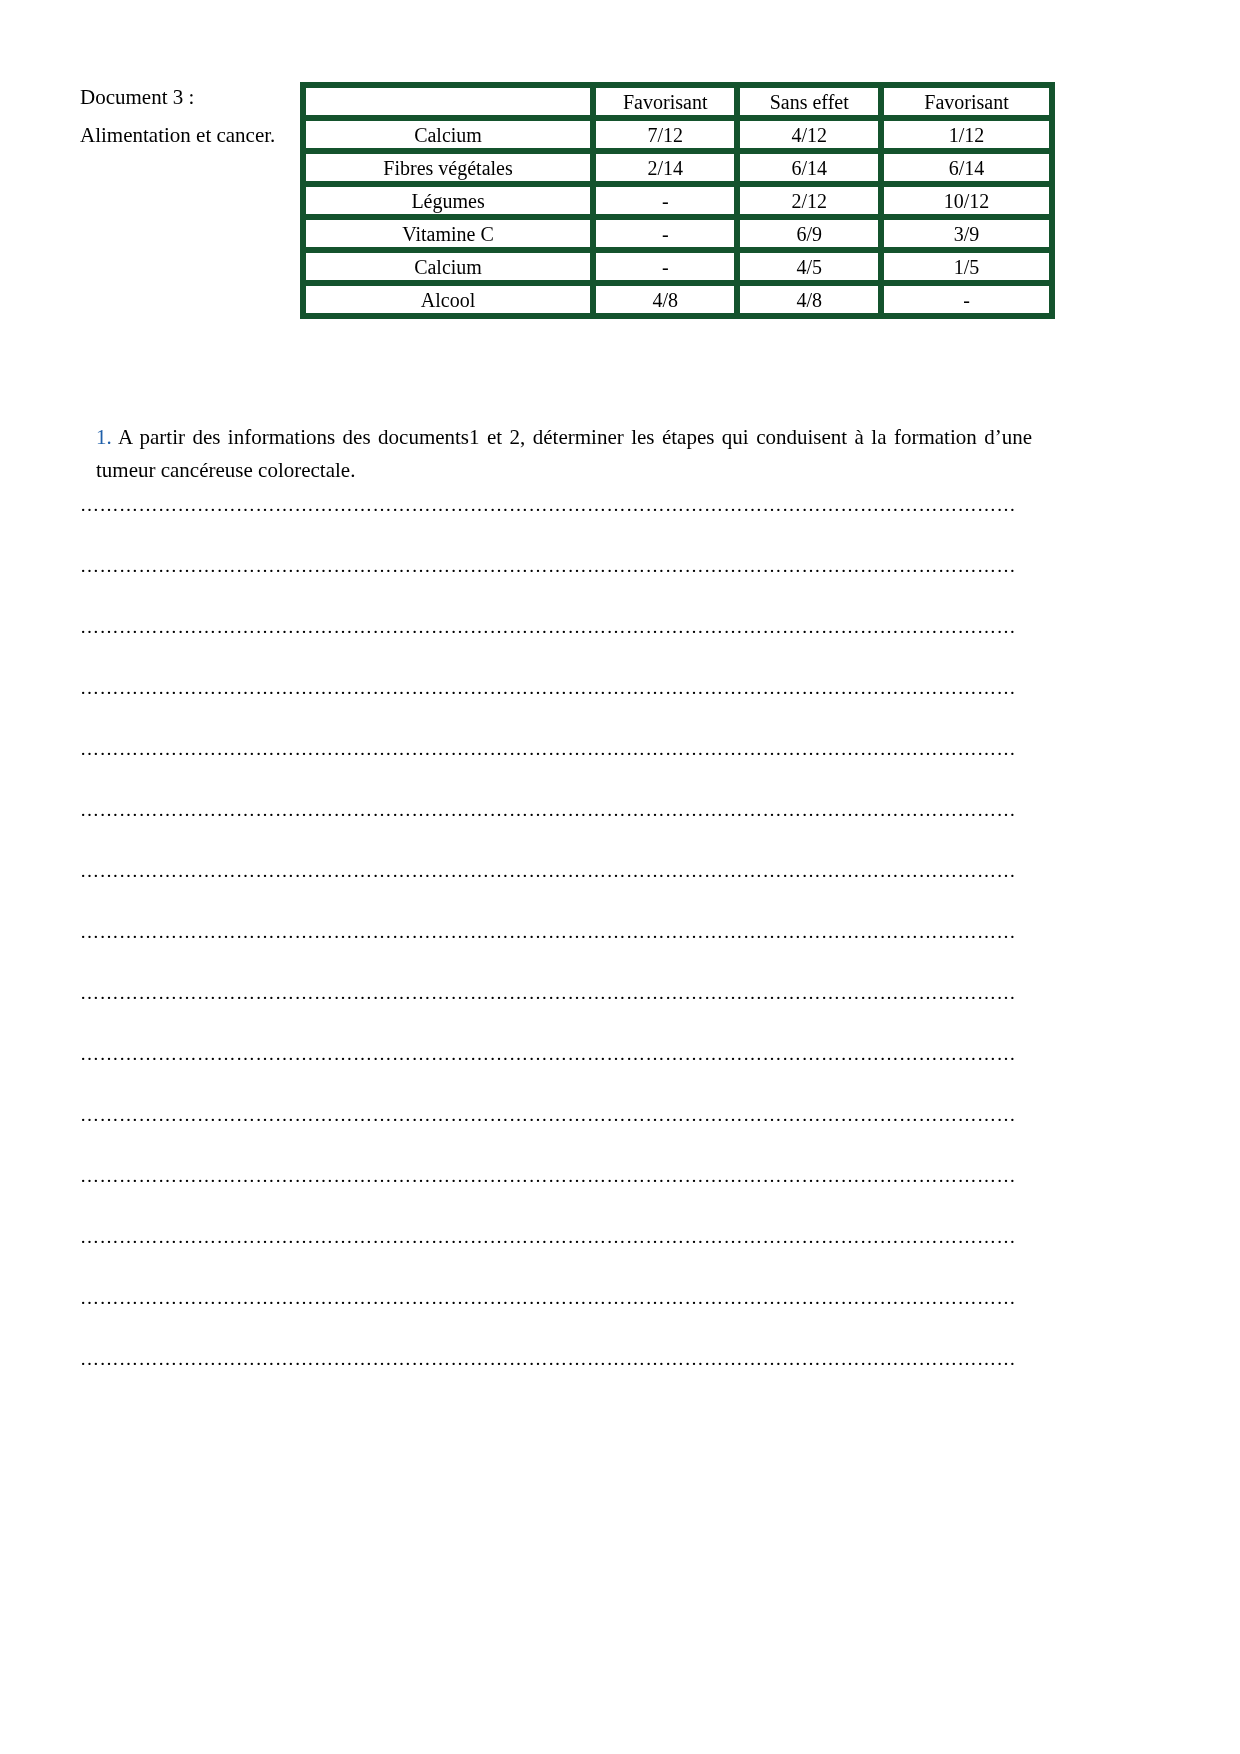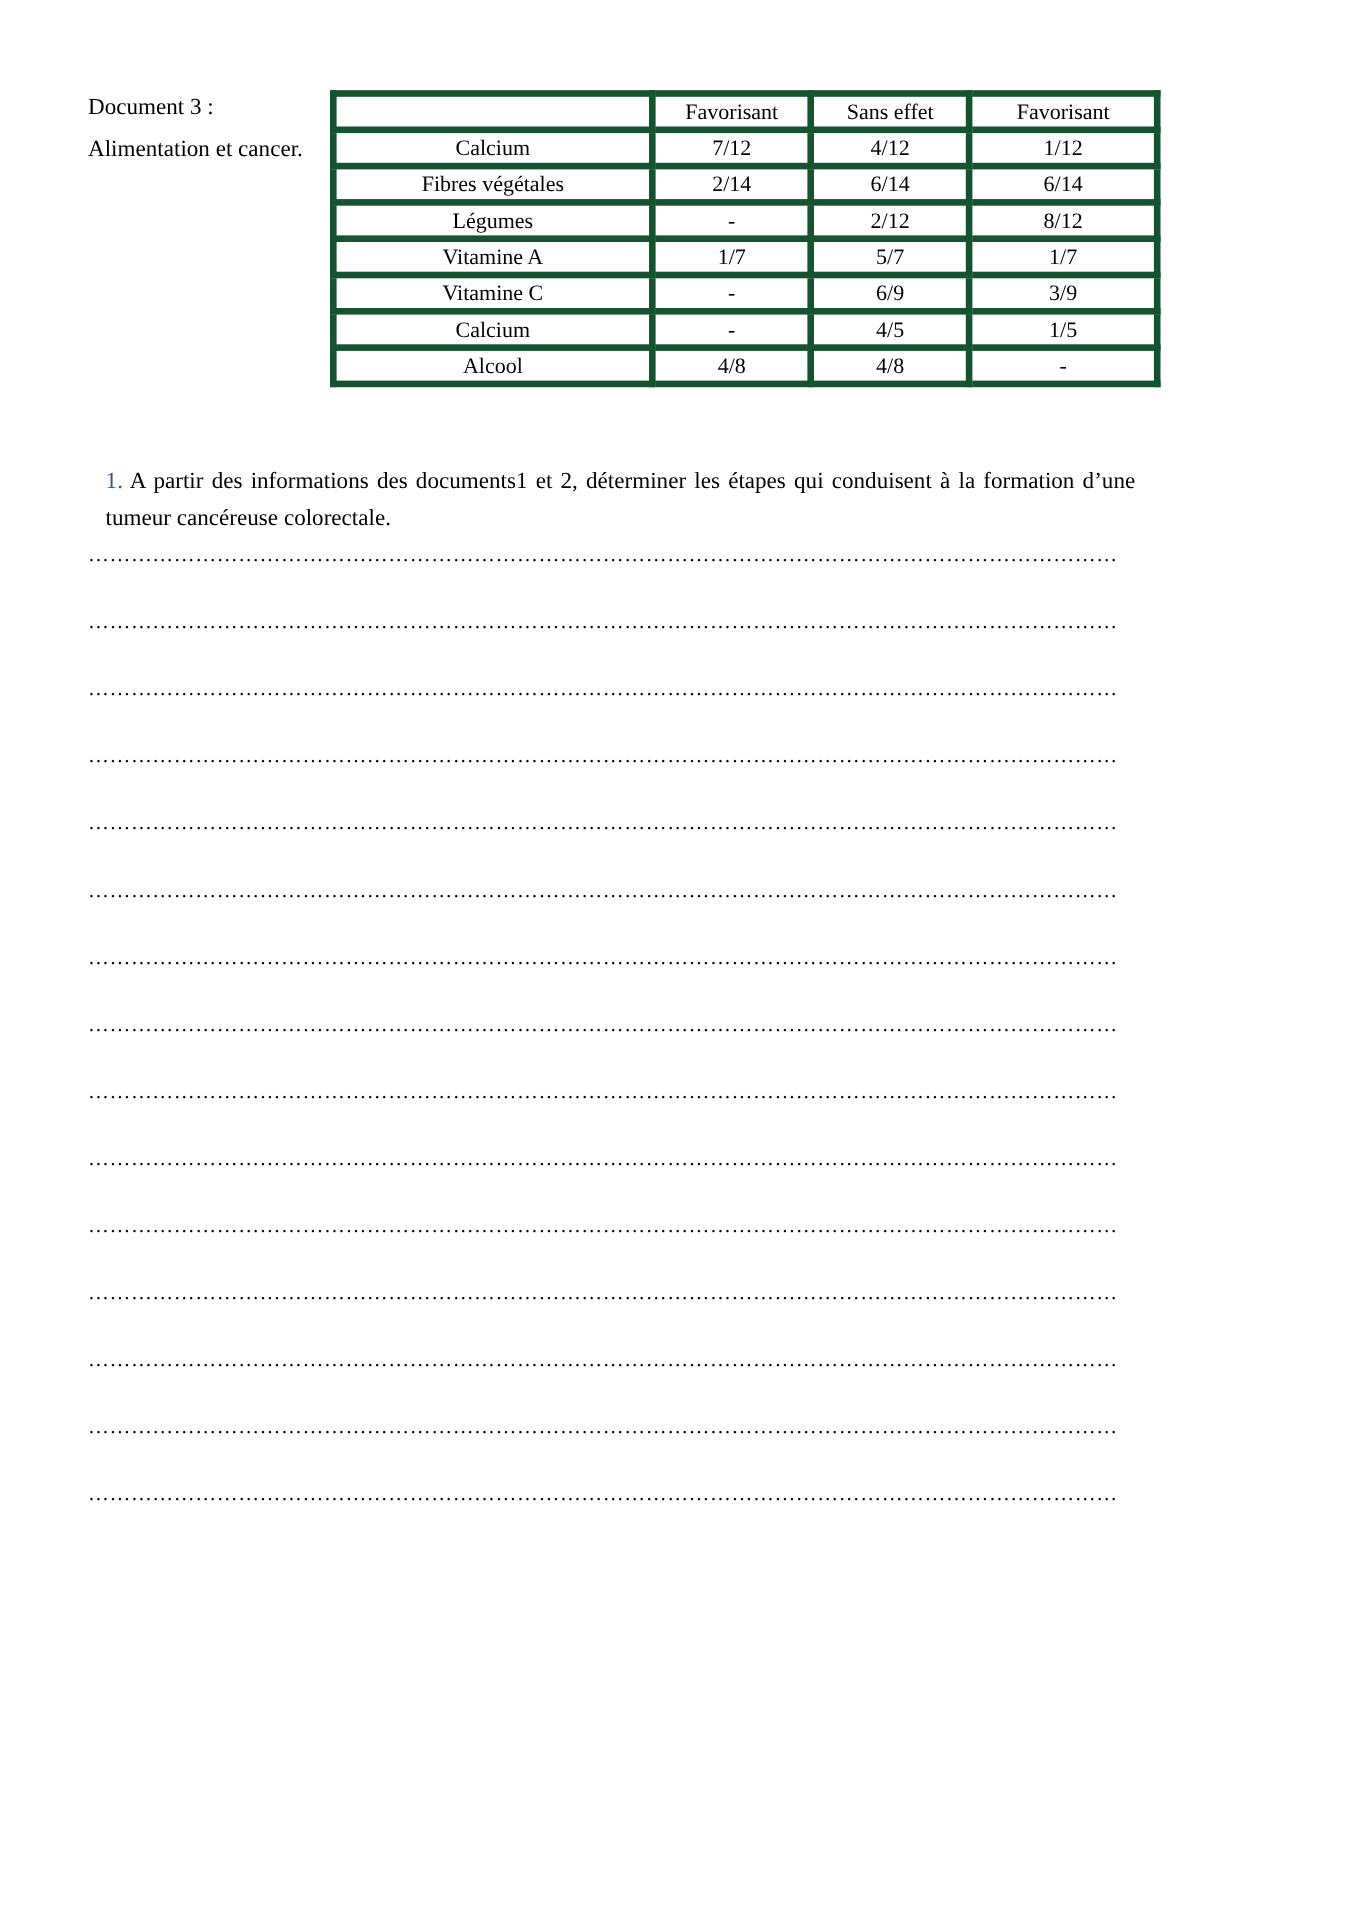--- a/index.html
+++ b/index.html
@@ -133,27 +133,21 @@
         <tr>
           <td>Fibres végétales</td>
           <td>2/14</td>
           <td>6/14</td>
           <td>6/14</td>
         </tr>
         <tr>
           <td>Légumes</td>
           <td>-</td>
           <td>2/12</td>
-          <td>8/12</td>
-        </tr>
-        <tr>
-          <td>Vitamine A</td>
-          <td>1/7</td>
-          <td>5/7</td>
-          <td>1/7</td>
+          <td>10/12</td>
         </tr>
         <tr>
           <td>Vitamine C</td>
           <td>-</td>
           <td>6/9</td>
           <td>3/9</td>
         </tr>
         <tr>
           <td>Calcium</td>
           <td>-</td>

